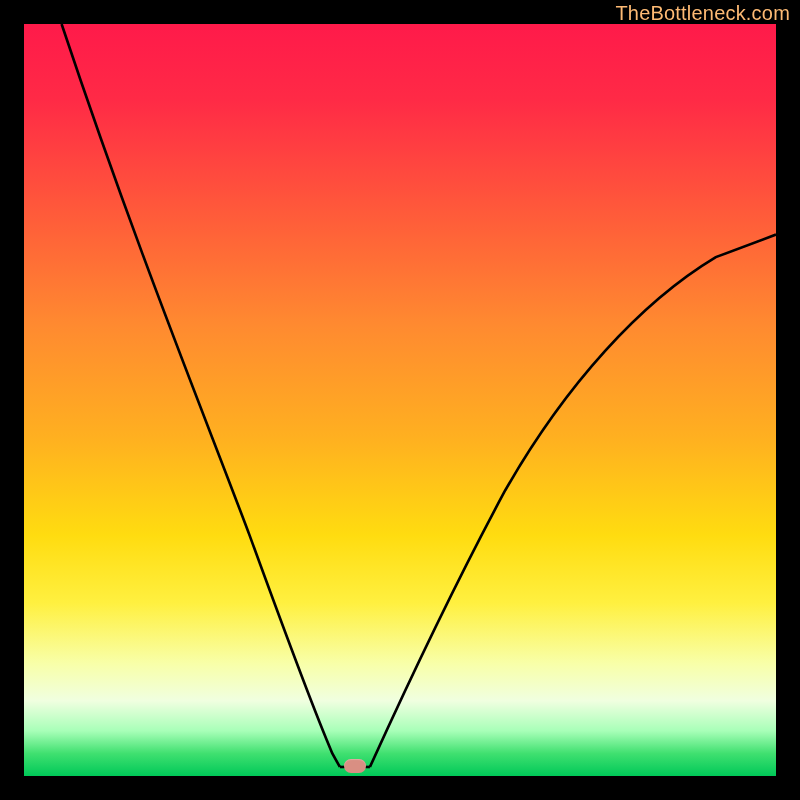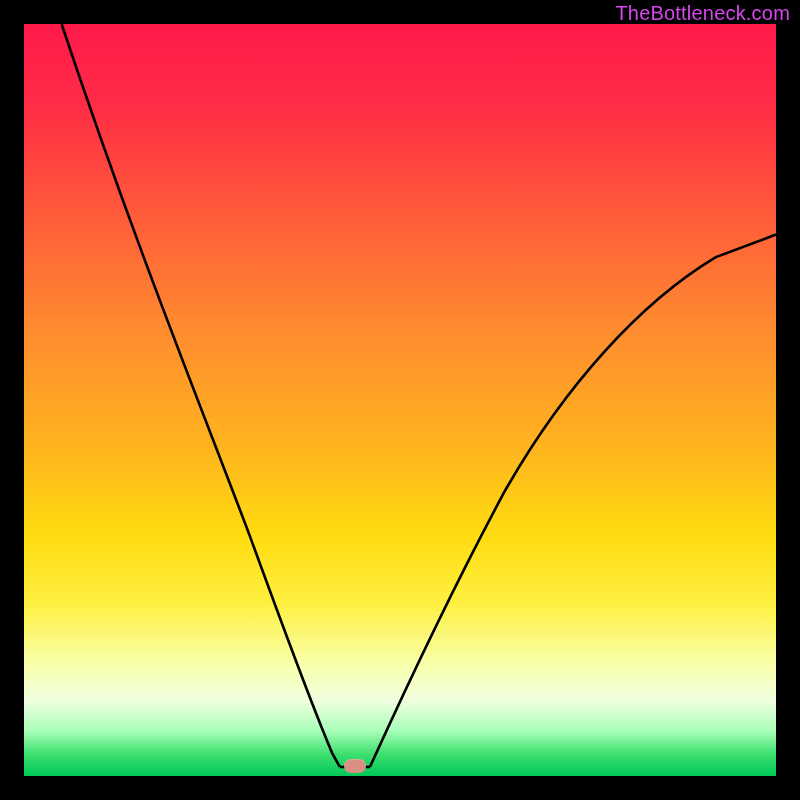--- a/index.html
+++ b/index.html
@@ -46,21 +46,21 @@
     position: absolute;
     left: 24px;
     top: 24px;
     width: 752px;
     height: 752px;
   }
   .watermark {
     position: absolute;
     top: 2px;
     right: 10px;
-    color: #d946ef;
+    color: #fdba74;
     font-size: 20px;
     font-weight: 400;
     letter-spacing: 0.2px;
   }
   .marker {
     position: absolute;
     width: 22px;
     height: 14px;
     border-radius: 7px;
     background: #d98f83;

